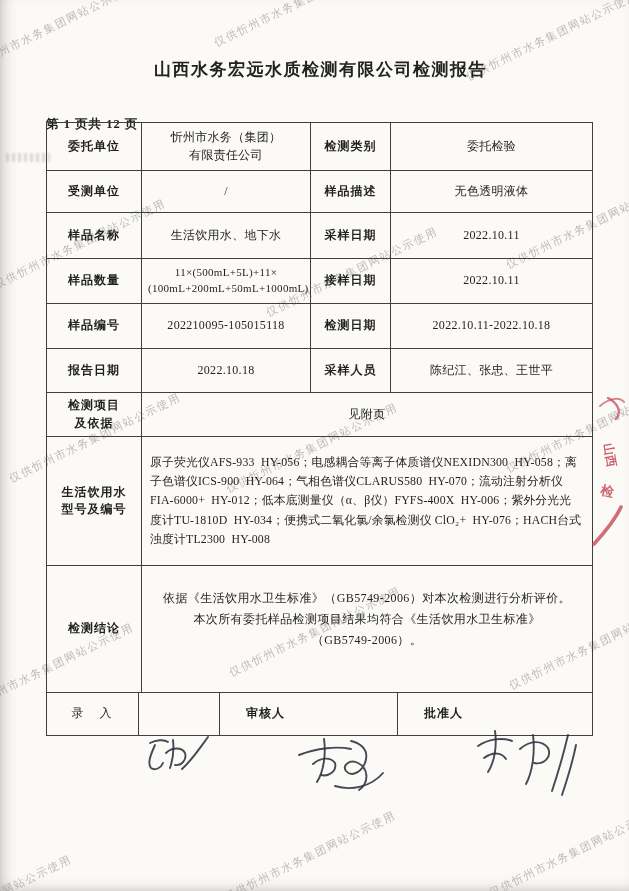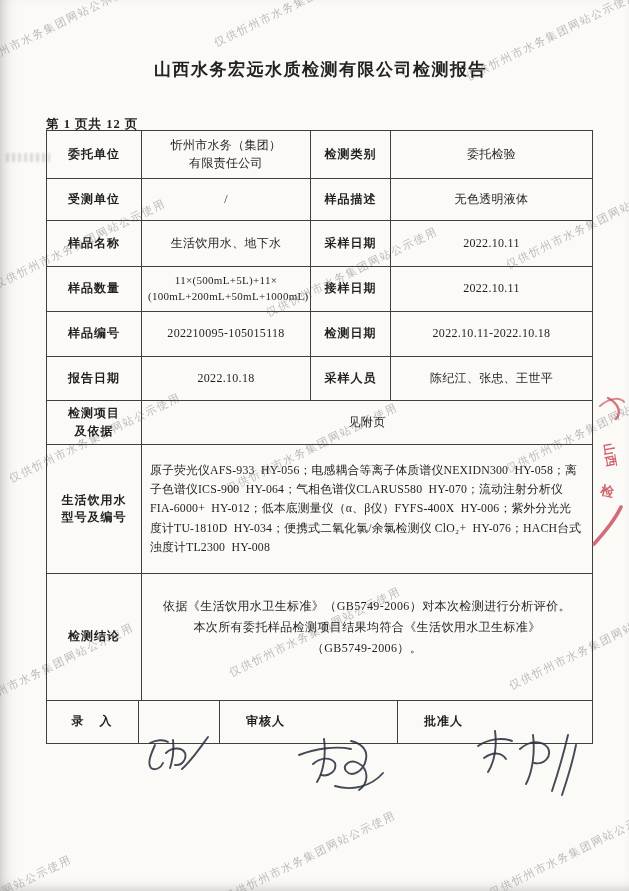--- a/index.html
+++ b/index.html
@@ -38,40 +38,40 @@
   }
   .meta-row{
     position:absolute;top:97px;left:46px;width:546px;z-index:2;
     display:flex;justify-content:space-between;align-items:baseline;
     font-size:12.5px;font-weight:bold;
   }
   .meta-left{padding-left:8px;letter-spacing:.5px;}
   .meta-right{padding-right:10px;letter-spacing:1px;margin-top:19px;}
   
   .form-wrap{position:absolute;left:46px;top:122px;width:546px;z-index:2;}
-  table{border-collapse:collapse;table-layout:fixed;width:546px;background:transparent;margin-top:8px;}
+  table{border-collapse:collapse;table-layout:fixed;width:546px;background:transparent;}
   td{
     border:1px solid #3f3f3f;
     font-size:12px;line-height:1.45;
     text-align:center;vertical-align:middle;
     padding:2px 6px;overflow:visible;
   }
   table.outer{border:1.5px solid #3a3a3a;}
   td.lab{font-weight:bold;letter-spacing:1px;white-space:pre-line;}
   td.val{white-space:pre-line;letter-spacing:.3px;}
   td.val-left{
     text-align:left;vertical-align:middle;white-space:pre-wrap;
     padding:6px 10px 6px 8px;letter-spacing:.2px;font-size:11.8px;line-height:1.62;
   }
   td.val-concl{
     text-align:center;vertical-align:top;white-space:pre-wrap;
     padding:22px 10px 6px 10px;letter-spacing:.4px;line-height:1.75;
   }
   table.sig-table{margin-top:-1px;}
-  .sig-lab{font-weight:bold;letter-spacing:2px;}
+  .sig-lab{font-weight:normal;letter-spacing:2px;}
   .sig-lab-inline{font-weight:bold;letter-spacing:1px;text-align:left;padding-left:26px;}
   
   .ink{position:absolute;z-index:4;pointer-events:none;}
   .ink path{fill:none;stroke:#2b3040;stroke-width:1.9;stroke-linecap:round;stroke-linejoin:round;opacity:.88;}
   
   .seal{position:absolute;z-index:5;pointer-events:none;}
   .seal path{fill:none;stroke-linecap:round;stroke-linejoin:round;}
   .seal text{font-family:"Liberation Serif","DejaVu Serif",serif;font-weight:bold;}
 </style>
 </head>

